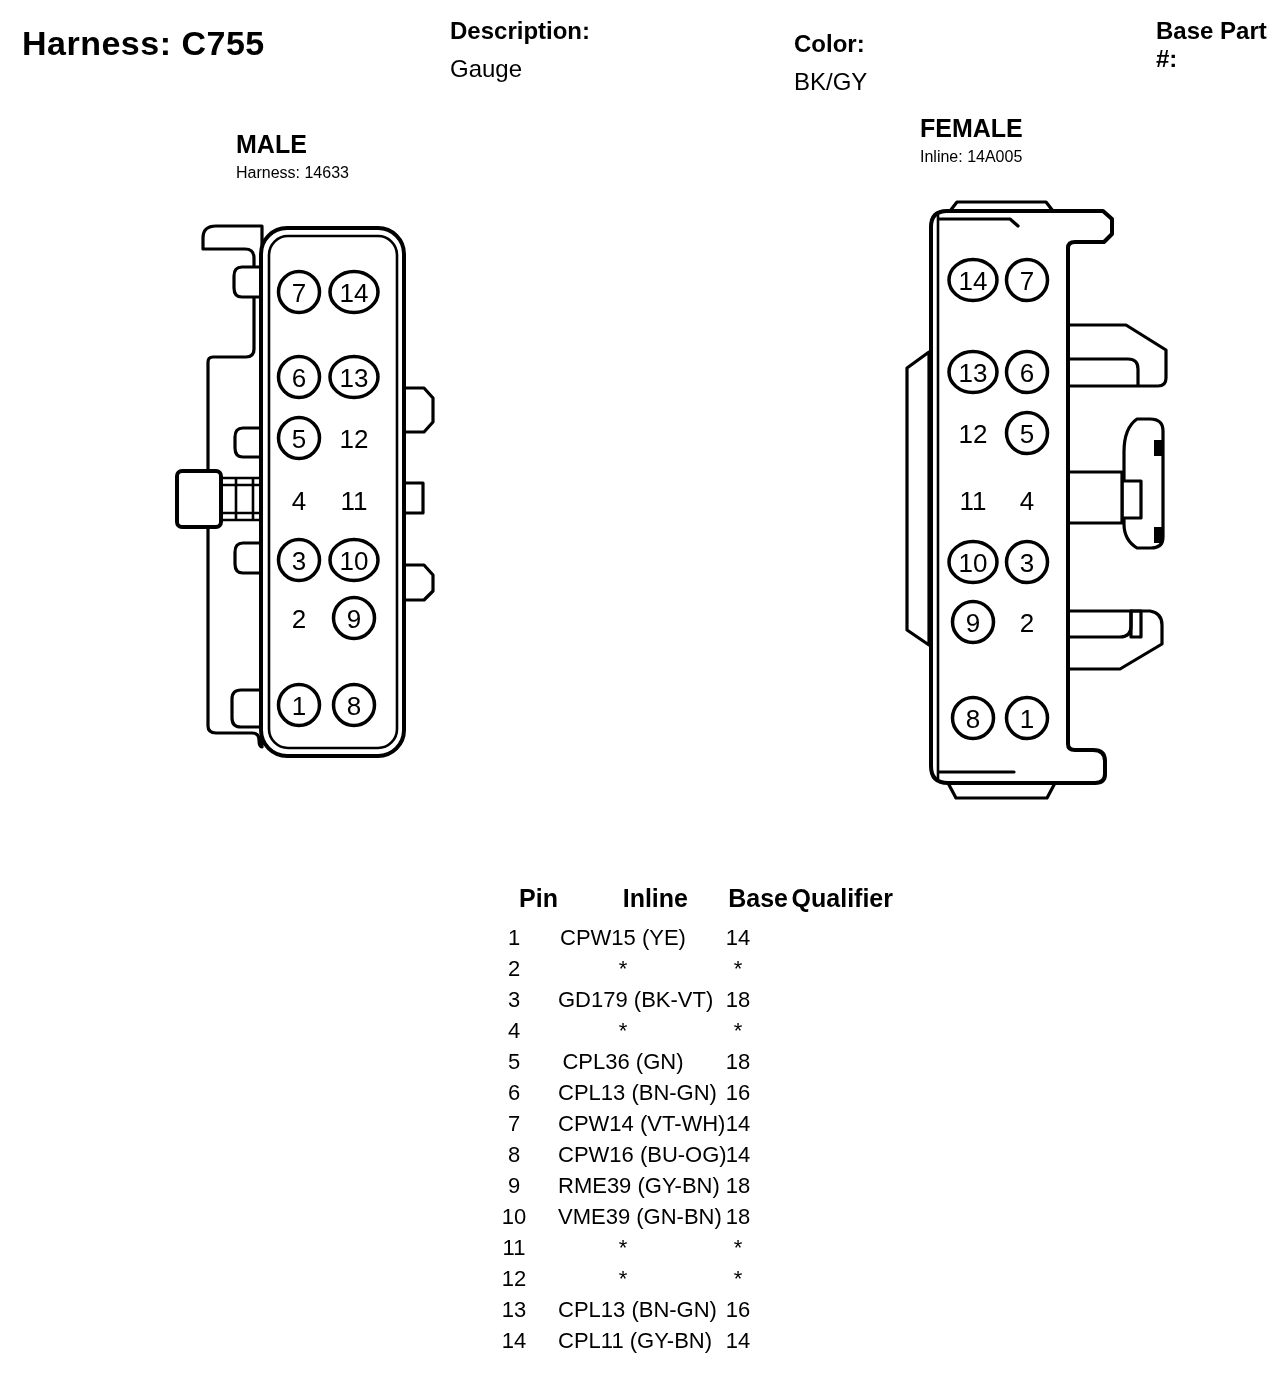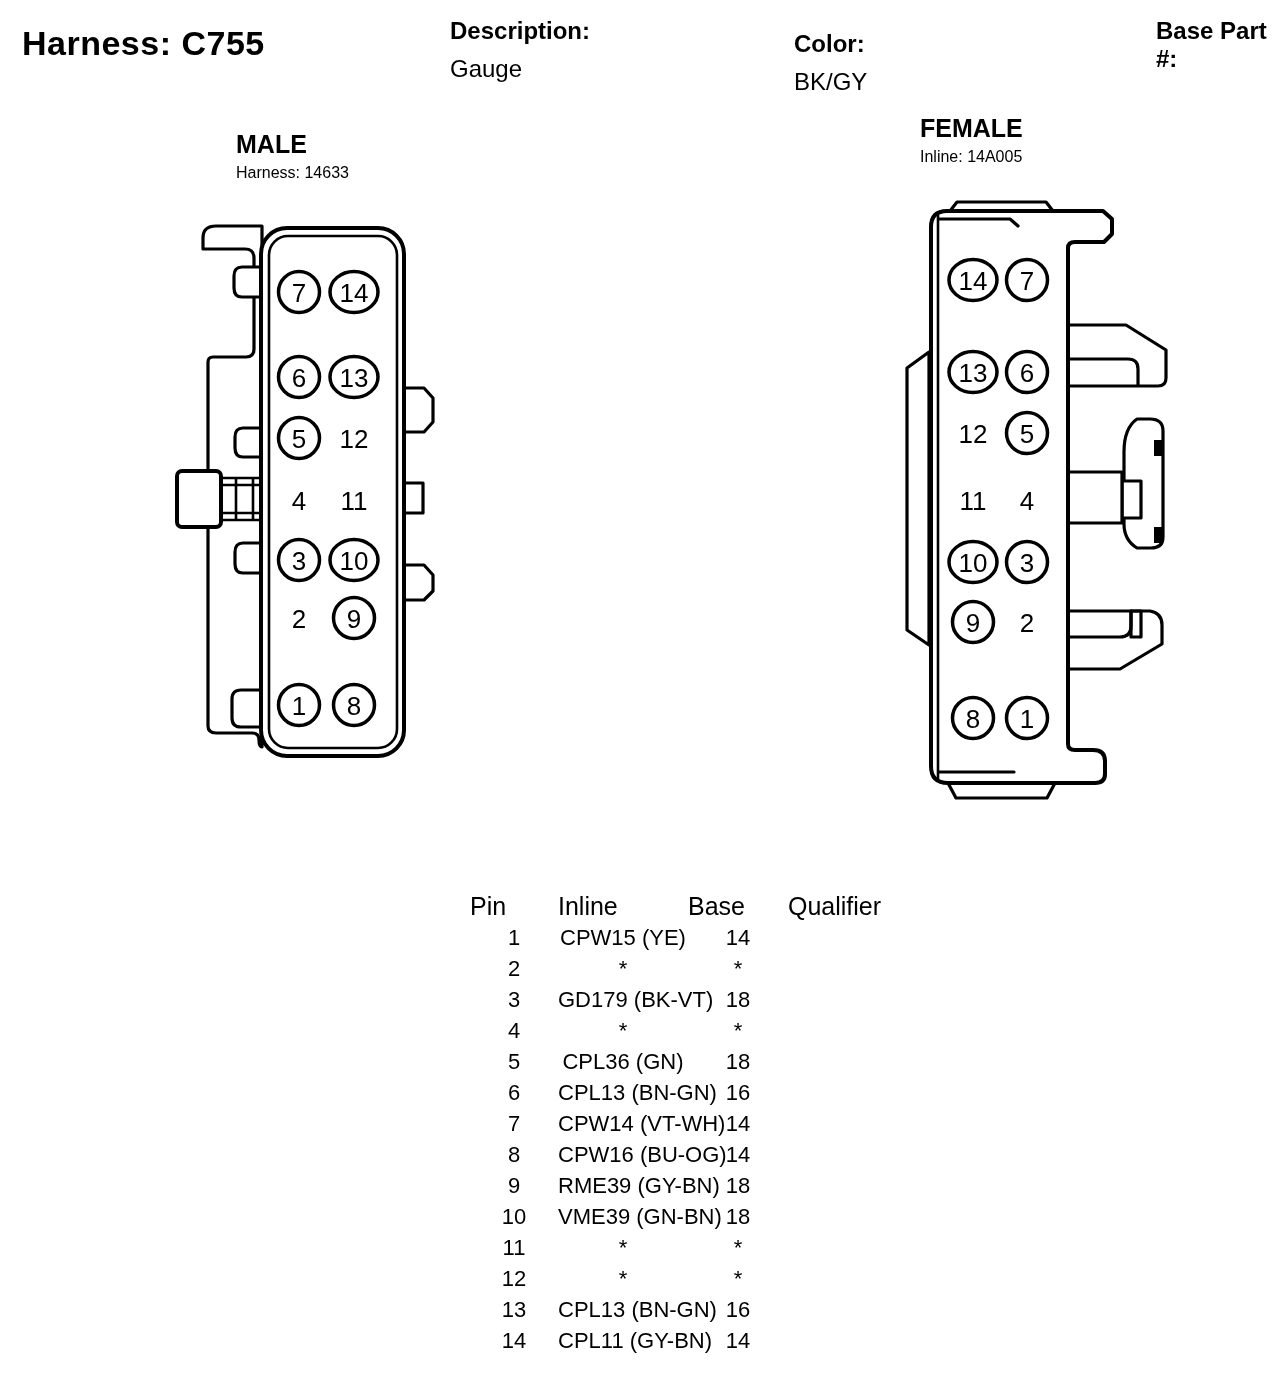--- a/index.html
+++ b/index.html
@@ -22,21 +22,21 @@
   .outline3{fill:#fff;stroke:#000;stroke-width:3.2;stroke-linejoin:round;stroke-linecap:round;}
   .iline{fill:none;stroke:#000;stroke-width:2.6;stroke-linejoin:round;stroke-linecap:round;}
   .iline3{fill:none;stroke:#000;stroke-width:3.2;stroke-linejoin:round;stroke-linecap:round;}
   .tick{fill:#000;stroke:none;}
   .pin-circle{fill:none;stroke:#000;stroke-width:3.5;}
   .pin-num{font-family:"Liberation Sans",sans-serif;font-size:26px;fill:#000;}
 
   
   #pin-table{position:absolute;left:470px;top:884px;width:423px;}
   .thead{display:grid;grid-template-columns:88px 130px 100px 105px;height:38px;}
-  .thead div{text-align:left;font-size:25px;font-weight:normal;margin-top:8px;}
+  .thead div{text-align:right;font-size:25px;font-weight:bold;}
   .trow{display:grid;grid-template-columns:88px 130px 100px 105px;height:31px;}
   .tcell{text-align:center;font-size:22px;line-height:31px;white-space:nowrap;}
 </style>
 </head>
 <body>
 
 <div class="abs page-title" style="left:22px;top:24px;">Harness: C755</div>
 
 <div class="abs center" style="left:450px;top:17px;width:220px;">
   <div class="hdr-label">Description:</div>

